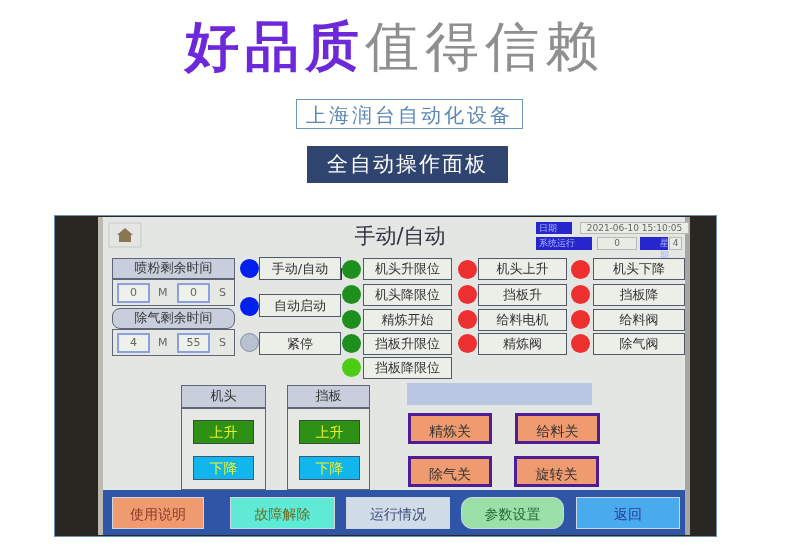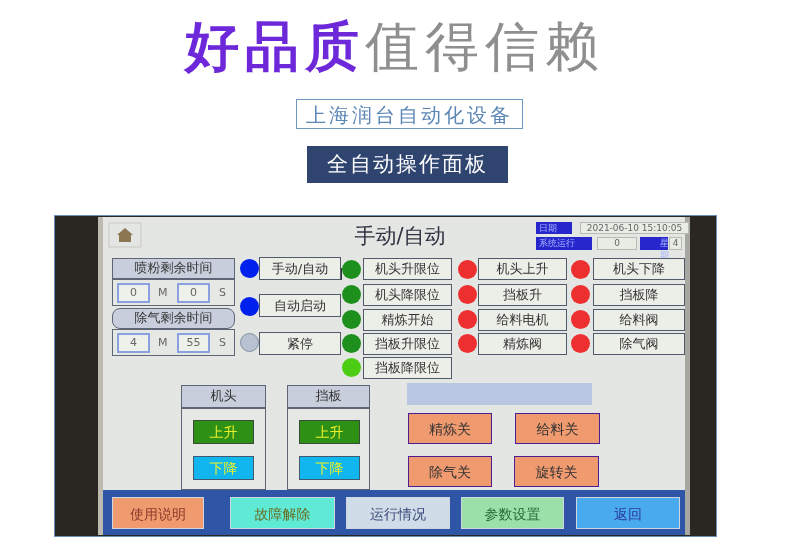--- a/index.html
+++ b/index.html
@@ -33,21 +33,21 @@
   .green{background:#1c8f1c;}
   .lgreen{background:#4ccc12;}
   .red{background:#ee2f2f;}
   .vline{background:#333;width:1px;}
   
   .grp-head{background:#c8cedc;border:1px solid #5e6576;color:#333;font-size:13px;text-align:center;line-height:20px;box-sizing:border-box;}
   .grp-body{background:#e6e8e4;border:1px solid #5e6576;box-sizing:border-box;}
   .btn-up{background:#2f9016;border:1px solid #3a4a3a;color:#e6ef2a;font-size:14px;text-align:center;line-height:22px;box-sizing:border-box;}
   .btn-down{background:#12b6ee;border:1px solid #405870;color:#e6ef2a;font-size:14px;text-align:center;line-height:22px;box-sizing:border-box;}
   .status-bar{background:#b9c7e3;}
-  .btn-orange{background:#f09a70;border:1px solid #4c1d95;color:#333;font-size:14px;text-align:center;line-height:30px;box-sizing:border-box;}
+  .btn-orange{background:#f09a70;border:3px solid #4c1d95;color:#333;font-size:14px;text-align:center;line-height:30px;box-sizing:border-box;}
   
   .navbar{left:103px;top:490px;width:582px;height:45px;background:#2f56a6;}
   .nav{top:497px;height:32px;font-size:14px;text-align:center;line-height:32px;border:1px solid #d0d6e0;box-sizing:border-box;}
 </style>
 </head>
 <body>
 
 <div class="abs headline">
   <span class="dark">好品质</span><span class="grey">值得信赖</span>
 </div>
@@ -139,14 +139,14 @@
 <div class="abs status-bar" style="left:407px;top:383px;width:185px;height:22px;"></div>
 <div class="abs btn-orange" style="left:408px;top:413px;width:84px;height:31px;">精炼关</div>
 <div class="abs btn-orange" style="left:515px;top:413px;width:85px;height:31px;">给料关</div>
 <div class="abs btn-orange" style="left:408px;top:456px;width:84px;height:31px;">除气关</div>
 <div class="abs btn-orange" style="left:514px;top:456px;width:85px;height:31px;">旋转关</div>
 
 <div class="abs navbar"></div>
 <div class="abs nav" style="left:112px;width:92px;background:#f09a70;color:#8a3a2a;">使用说明</div>
 <div class="abs nav" style="left:230px;width:105px;background:#5eead4;color:#6a6a20;">故障解除</div>
 <div class="abs nav" style="left:346px;width:104px;background:#d0dce8;color:#3a4a7a;">运行情况</div>
-<div class="abs nav" style="left:461px;width:103px;background:#9ae0a8;color:#2a6a3a;">参数设置</div>
+<div class="abs nav" style="left:461px;width:103px;background:#9ae0a8;color:#2a6a3a;border-radius:11px;">参数设置</div>
 <div class="abs nav" style="left:576px;width:104px;background:#4aaaee;color:#2a3a9a;">返回</div>
 
 </body></html>

